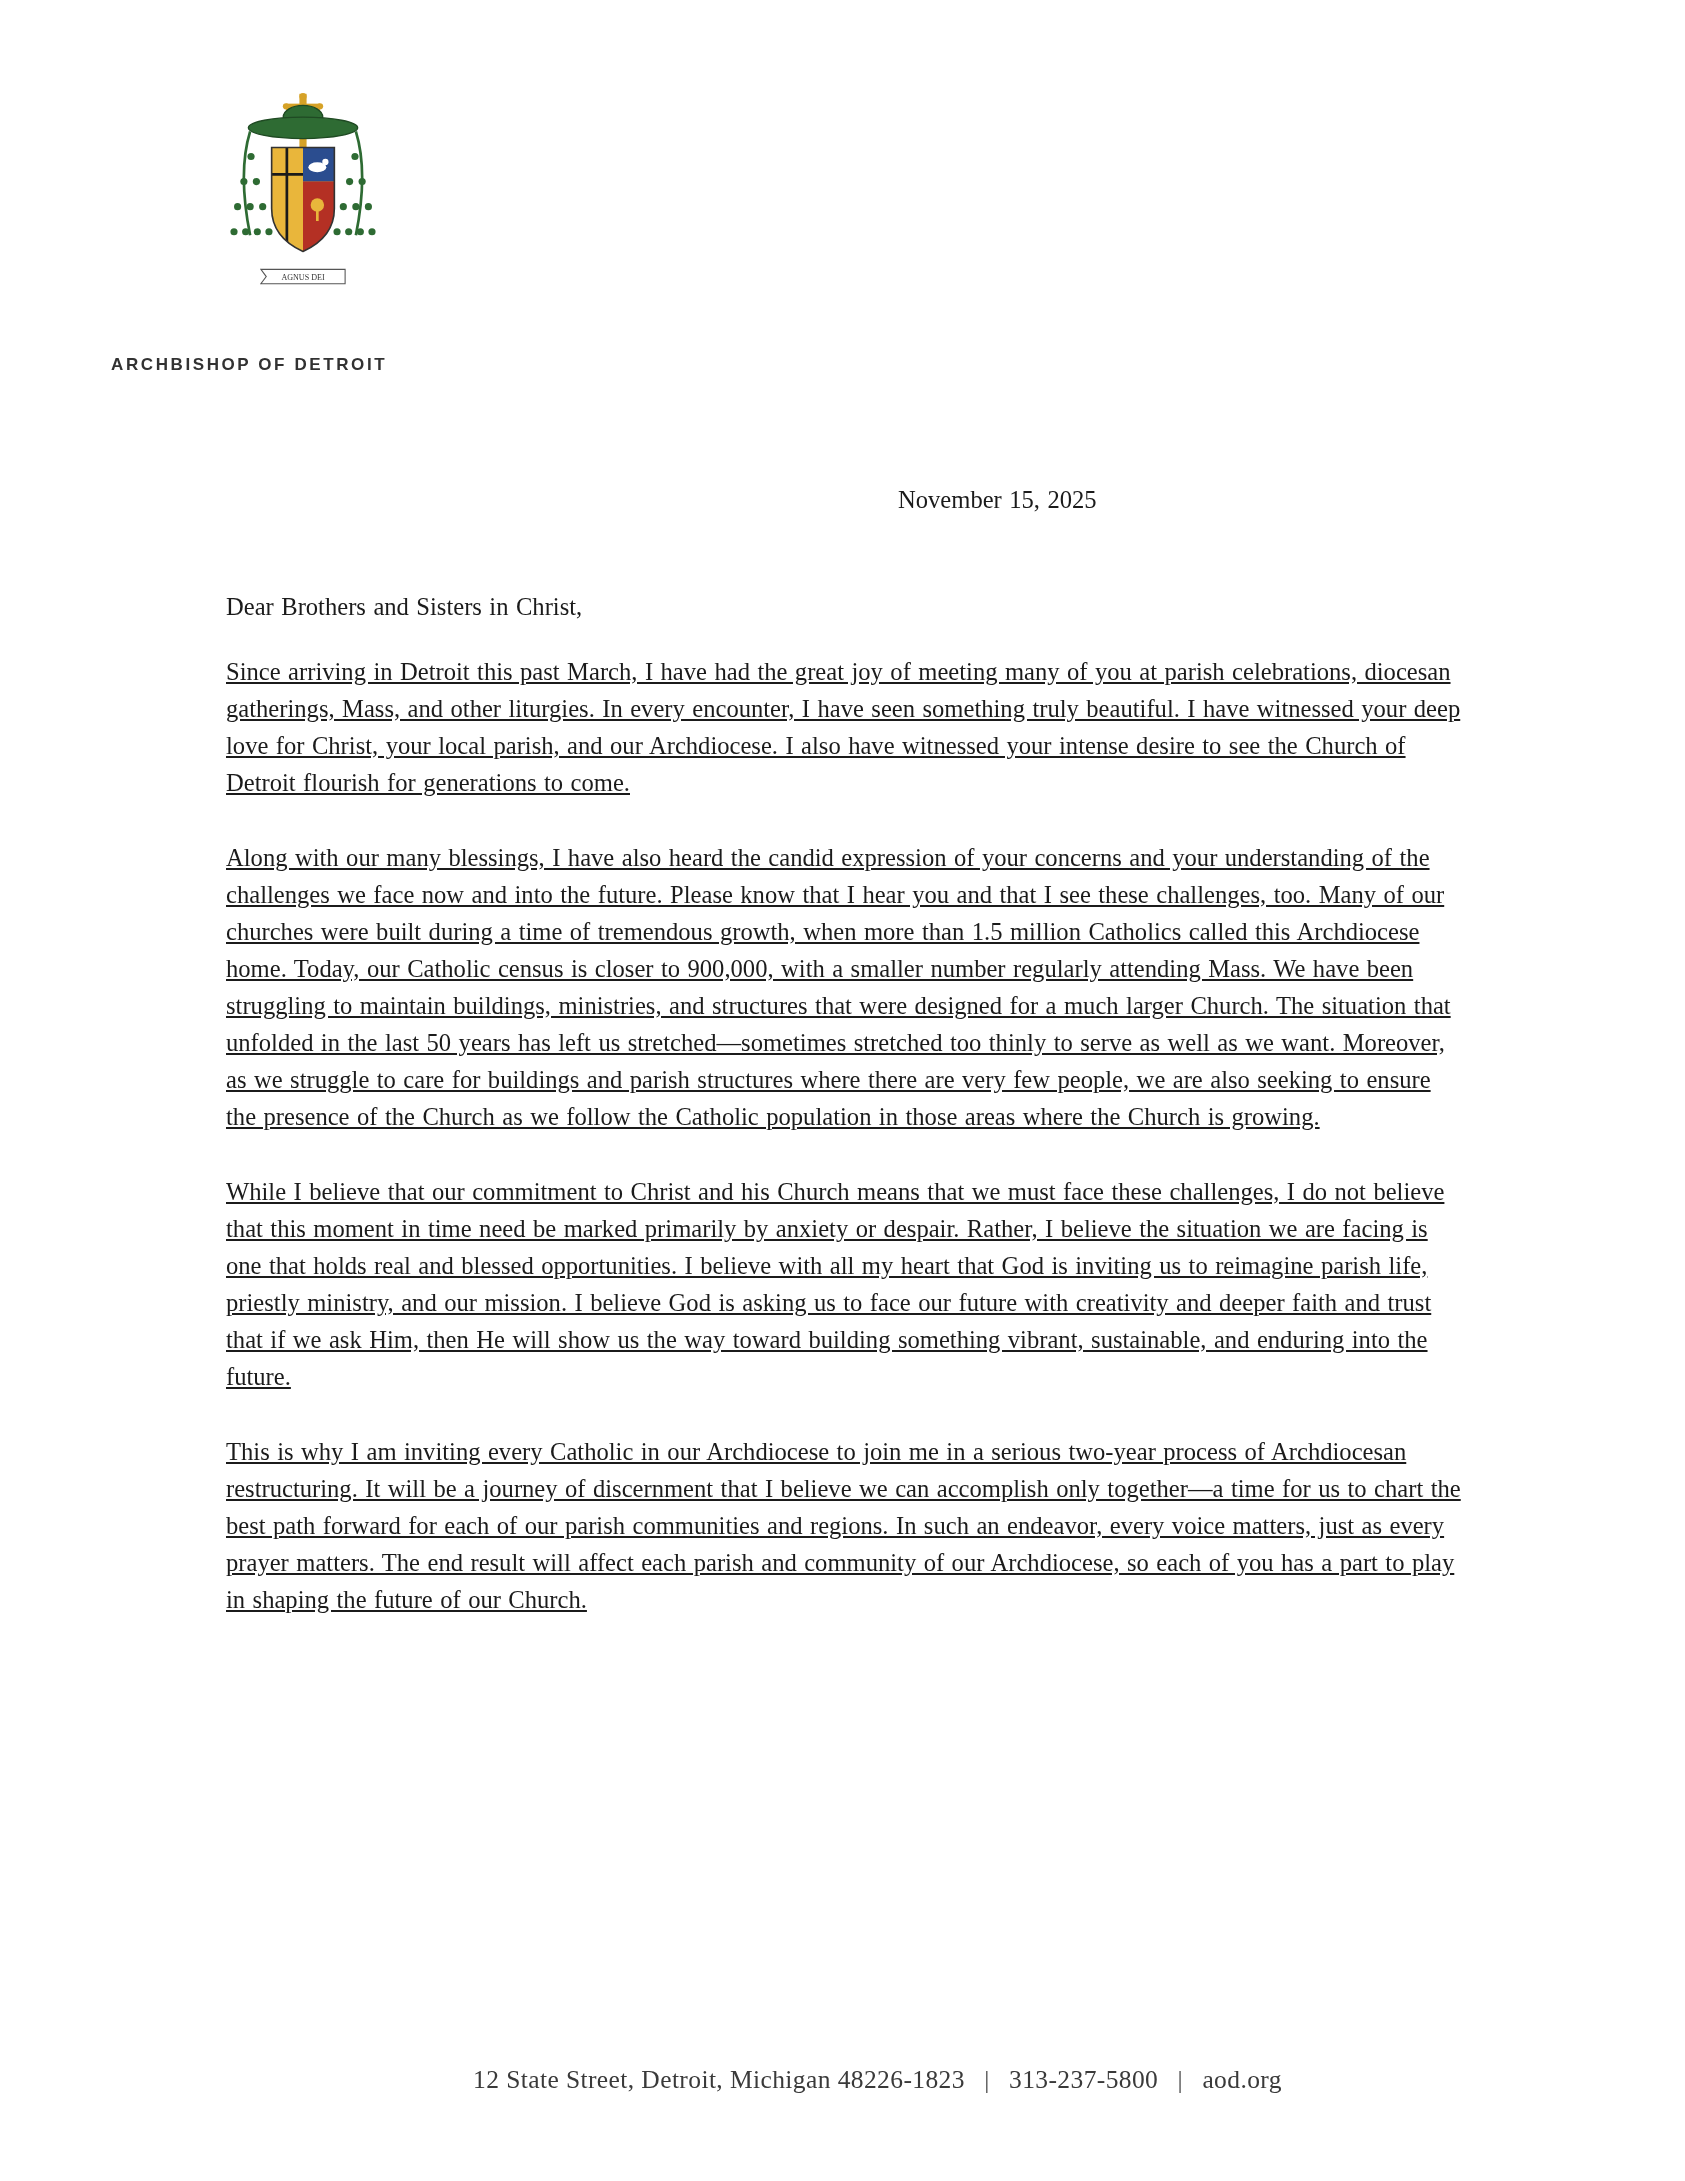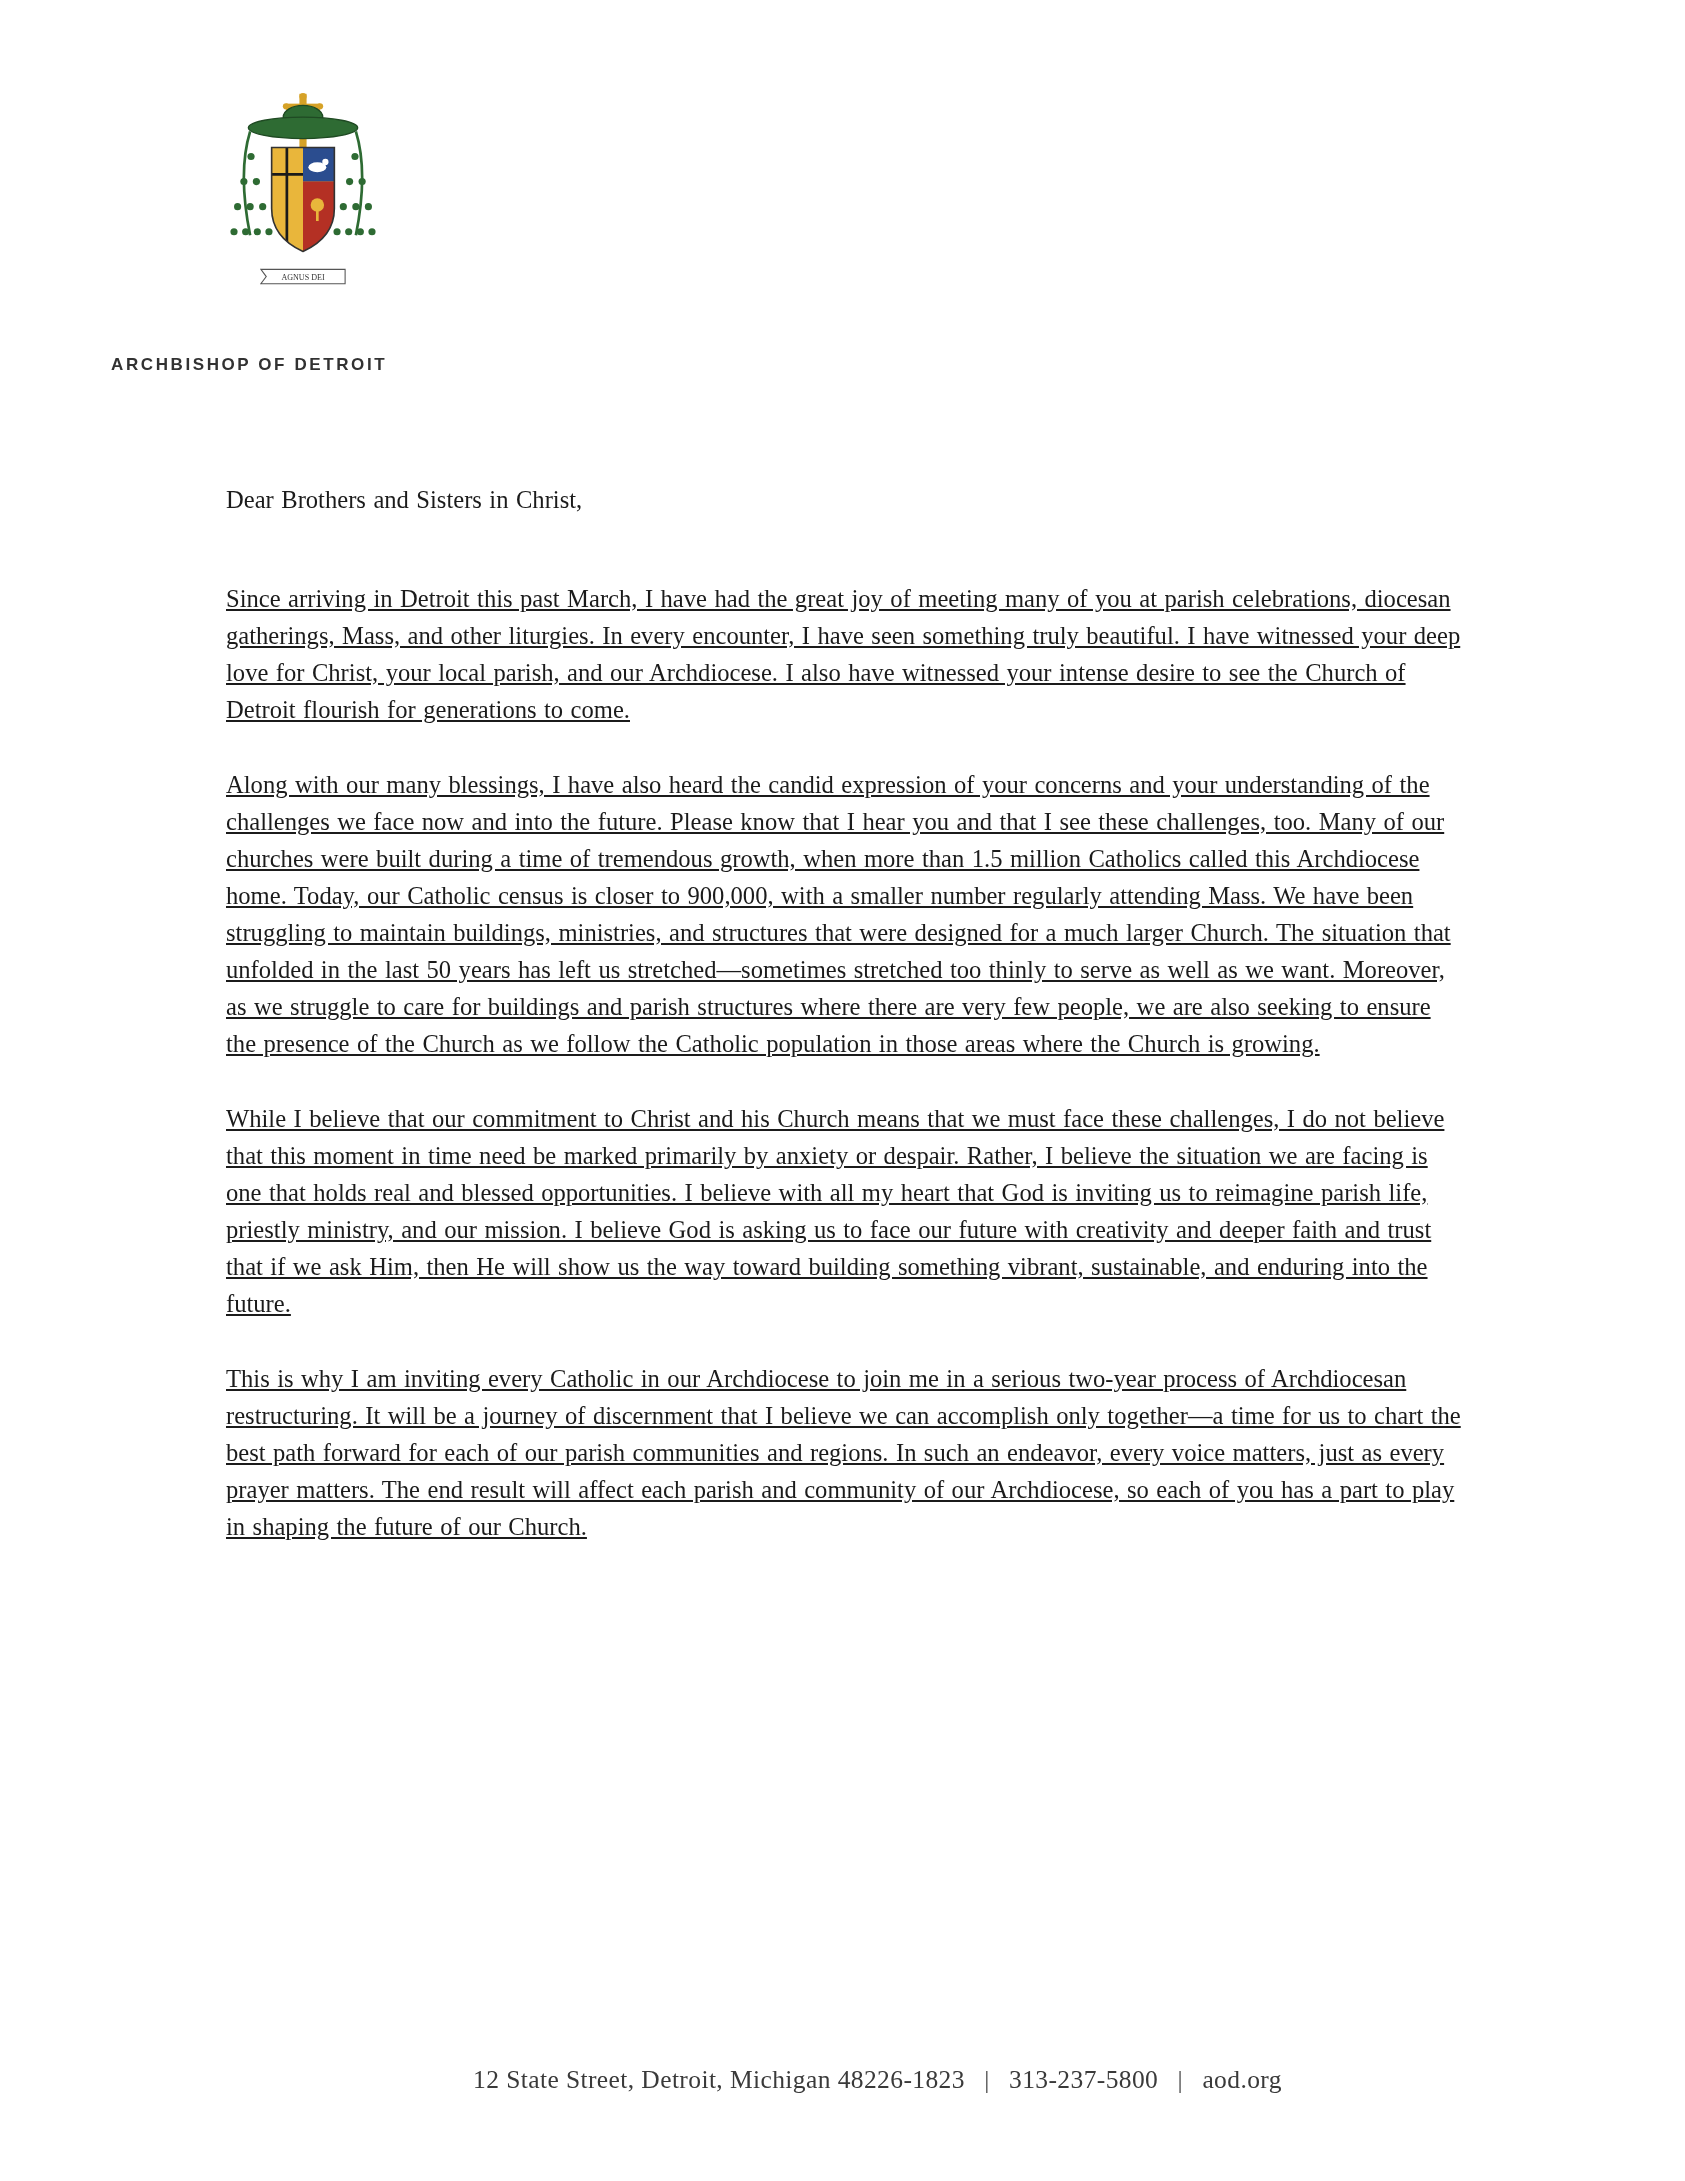--- a/index.html
+++ b/index.html
@@ -39,21 +39,21 @@
     font-size: 24.6px;
     line-height: 37px;
     text-align: left;
     word-spacing: 1.3px;
   }
   .date-line {
     margin-left: 672px;
     margin-bottom: 70px;
     white-space: nowrap;
   }
-  .salutation { margin-bottom: 62px; }
+  .salutation { margin-bottom: 28px; }
   .content p { margin: 0 0 38px 0; text-decoration: underline; }
   .footer {
     position: absolute;
     top: 2065px;
     left: 0;
     width: 100%;
     text-align: center;
     font-size: 25.5px;
     color: #3a3a3a;
     letter-spacing: 0.4px;
@@ -138,20 +138,21 @@
       <g>
         <path d="M38,198 L132,198 L132,214 L38,214 L44,206 Z" fill="#ffffff" stroke="#555555" stroke-width="1.2"></path>
         <text x="85" y="210" text-anchor="middle" font-size="9" fill="#333333" font-family="Liberation Serif, serif">AGNUS DEI</text>
       </g>
     </svg>
   </div>
 
   <div class="org-name">ARCHBISHOP OF DETROIT</div>
 
   <div class="content">
+    <div class="date-line">November 15, 2025</div>
     <div class="salutation">Dear Brothers and Sisters in Christ,</div>
     <p>Since arriving in Detroit this past March, I have had the great joy of meeting many of you at parish celebrations, diocesan gatherings, Mass, and other liturgies. In every encounter, I have seen something truly beautiful. I have witnessed your deep love for Christ, your local parish, and our Archdiocese. I also have witnessed your intense desire to see the Church of Detroit flourish for generations to come.</p>
     <p>Along with our many blessings, I have also heard the candid expression of your concerns and your understanding of the challenges we face now and into the future. Please know that I hear you and that I see these challenges, too. Many of our churches were built during a time of tremendous growth, when more than 1.5 million Catholics called this Archdiocese home. Today, our Catholic census is closer to 900,000, with a smaller number regularly attending Mass. We have been struggling to maintain buildings, ministries, and structures that were designed for a much larger Church. The situation that unfolded in the last 50 years has left us stretched—sometimes stretched too thinly to serve as well as we want. Moreover, as we struggle to care for buildings and parish structures where there are very few people, we are also seeking to ensure the presence of the Church as we follow the Catholic population in those areas where the Church is growing.</p>
     <p>While I believe that our commitment to Christ and his Church means that we must face these challenges, I do not believe that this moment in time need be marked primarily by anxiety or despair. Rather, I believe the situation we are facing is one that holds real and blessed opportunities. I believe with all my heart that God is inviting us to reimagine parish life, priestly ministry, and our mission. I believe God is asking us to face our future with creativity and deeper faith and trust that if we ask Him, then He will show us the way toward building something vibrant, sustainable, and enduring into the future.</p>
     <p>This is why I am inviting every Catholic in our Archdiocese to join me in a serious two-year process of Archdiocesan restructuring. It will be a journey of discernment that I believe we can accomplish only together—a time for us to chart the best path forward for each of our parish communities and regions. In such an endeavor, every voice matters, just as every prayer matters. The end result will affect each parish and community of our Archdiocese, so each of you has a part to play in shaping the future of our Church.</p>
   </div>
 
   <div class="footer">
     <span>12 State Street, Detroit, Michigan 48226-1823</span><span class="sep">|</span><span>313-237-5800</span><span class="sep">|</span><span>aod.org</span>
   </div>

